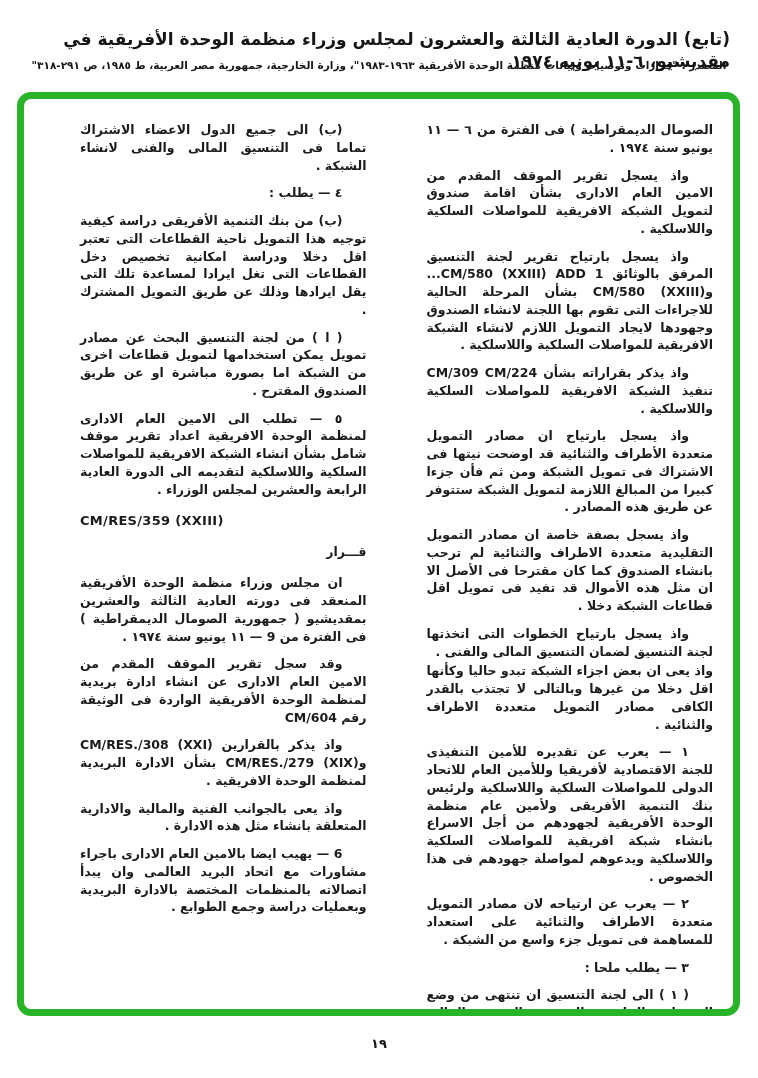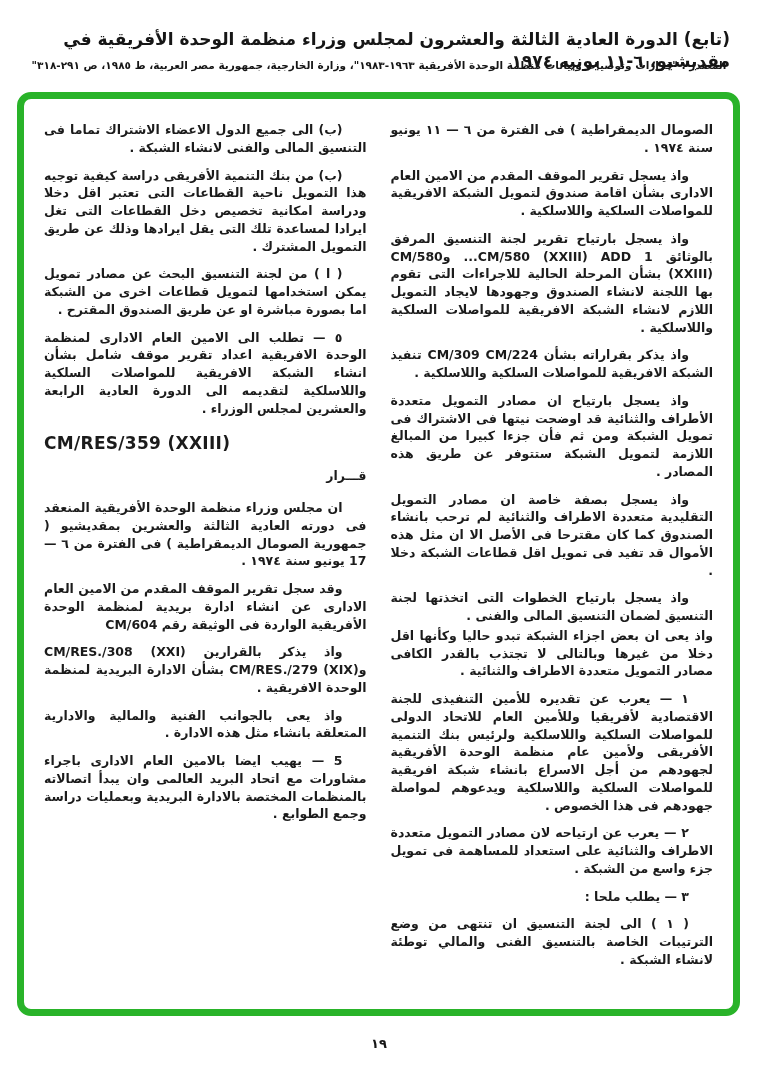--- a/index.html
+++ b/index.html
@@ -14,29 +14,29 @@
   .source-line{
     position:absolute;top:59px;left:14px;right:14px;
     direction:rtl;text-align:center;font-size:10.5px;font-weight:bold;
   }
   .frame{
     position:absolute;top:92px;left:17px;width:723px;height:924px;
     box-sizing:border-box;border:7px solid #29b329;border-radius:14px;
     padding:22px 20px 12px 20px;overflow:hidden;background:#fff;
   }
   .cols{display:flex;direction:rtl;gap:24px;height:100%;}
-  .col{flex:1;min-width:0;direction:rtl;}
+  .col{flex:1;min-width:0;direction:rtl;margin-left:36px;}
   p{
     margin:0 0 10px 0;font-size:12.5px;line-height:1.42;
     text-align:justify;font-weight:bold;color:#1b1b1b;
   }
   .indent{text-indent:24px;}
   .tight{margin-bottom:2px;}
   .center{}
-  .code{direction:ltr;text-align:left;text-indent:0;letter-spacing:.3px;font-size:17px;margin:14px 0 12px;}
+  .code{direction:ltr;text-align:left;text-indent:0;letter-spacing:.3px;font-size:13px;margin:14px 0 12px;}
   .sp-top{margin-top:6px;}
   .res-title{margin:4px 0 14px;}
   .res-subject{margin:0 0 14px;}
   .page-number{
     position:absolute;top:1036px;left:0;right:0;
     text-align:center;font-size:13px;font-weight:bold;
   }
 </style>
 </head>
 <body>
@@ -57,28 +57,29 @@
       <p class="indent tight">واذ يسجل بارتياح الخطوات التى اتخذتها لجنة التنسيق لضمان التنسيق المالى والفنى .</p>
       <p>واذ يعى ان بعض اجزاء الشبكة تبدو حاليا وكأنها اقل دخلا من غيرها وبالتالى لا تجتذب بالقدر الكافى مصادر التمويل متعددة الاطراف والثنائية .</p>
       <p class="indent">١ — يعرب عن تقديره للأمين التنفيذى للجنة الاقتصادية لأفريقيا وللأمين العام للاتحاد الدولى للمواصلات السلكية واللاسلكية ولرئيس بنك التنمية الأفريقى ولأمين عام منظمة الوحدة الأفريقية لجهودهم من أجل الاسراع بانشاء شبكة افريقية للمواصلات السلكية واللاسلكية ويدعوهم لمواصلة جهودهم فى هذا الخصوص .</p>
       <p class="indent">٢ — يعرب عن ارتياحه لان مصادر التمويل متعددة الاطراف والثنائية على استعداد للمساهمة فى تمويل جزء واسع من الشبكة .</p>
       <p class="indent sp-top">٣ — يطلب ملحا :</p>
       <p class="indent">( ١ ) الى لجنة التنسيق ان تنتهى من وضع الترتيبات الخاصة بالتنسيق الفنى والمالي توطئة لانشاء الشبكة .</p>
     </div>
 
     <div class="col">
       <p class="indent">(ب) الى جميع الدول الاعضاء الاشتراك تماما فى التنسيق المالى والفنى لانشاء الشبكة .</p>
+      <p class="indent">٤ — يطلب :</p>
       <p class="indent">(ب) من بنك التنمية الأفريقى دراسة كيفية توجيه هذا التمويل ناحية القطاعات التى تعتبر اقل دخلا ودراسة امكانية تخصيص دخل القطاعات التى تغل ايرادا لمساعدة تلك التى يقل ايرادها وذلك عن طريق التمويل المشترك .</p>
       <p class="indent">( ا ) من لجنة التنسيق البحث عن مصادر تمويل يمكن استخدامها لتمويل قطاعات اخرى من الشبكة اما بصورة مباشرة او عن طريق الصندوق المقترح .</p>
       <p class="indent">٥ — تطلب الى الامين العام الادارى لمنظمة الوحدة الافريقية اعداد تقرير موقف شامل بشأن انشاء الشبكة الافريقية للمواصلات السلكية واللاسلكية لتقديمه الى الدورة العادية الرابعة والعشرين لمجلس الوزراء .</p>
       <p class="code">CM/RES/359 (XXIII)</p>
       <p class="center res-title">قـــرار</p>
-      <p class="indent">ان مجلس وزراء منظمة الوحدة الأفريقية المنعقد فى دورته العادية الثالثة والعشرين بمقديشيو ( جمهورية الصومال الديمقراطية ) فى الفترة من ٦ — 17 يونيو سنة ١٩٧٤ .</p>
+      <p class="indent">ان مجلس وزراء منظمة الوحدة الأفريقية المنعقد فى دورته العادية الثالثة والعشرين بمقديشيو ( جمهورية الصومال الديمقراطية ) فى الفترة من 9 — ١١ يونيو سنة ١٩٧٤ .</p>
       <p class="indent">وقد سجل تقرير الموقف المقدم من الامين العام الادارى عن انشاء ادارة بريدية لمنظمة الوحدة الأفريقية الواردة فى الوثيقة رقم CM/604</p>
       <p class="indent">واذ يذكر بالقرارين CM/RES./308 (XXI) وCM/RES./279 (XIX) بشأن الادارة البريدية لمنظمة الوحدة الافريقية .</p>
       <p class="indent">واذ يعى بالجوانب الفنية والمالية والادارية المتعلقة بانشاء مثل هذه الادارة .</p>
-      <p class="indent">5 — يهيب ايضا بالامين العام الادارى باجراء مشاورات مع اتحاد البريد العالمى وان يبدأ اتصالاته بالمنظمات المختصة بالادارة البريدية وبعمليات دراسة وجمع الطوابع .</p>
+      <p class="indent">6 — يهيب ايضا بالامين العام الادارى باجراء مشاورات مع اتحاد البريد العالمى وان يبدأ اتصالاته بالمنظمات المختصة بالادارة البريدية وبعمليات دراسة وجمع الطوابع .</p>
     </div>
 
   </div>
 </div>
 
 <div class="page-number">١٩</div>
 
 </body></html>

